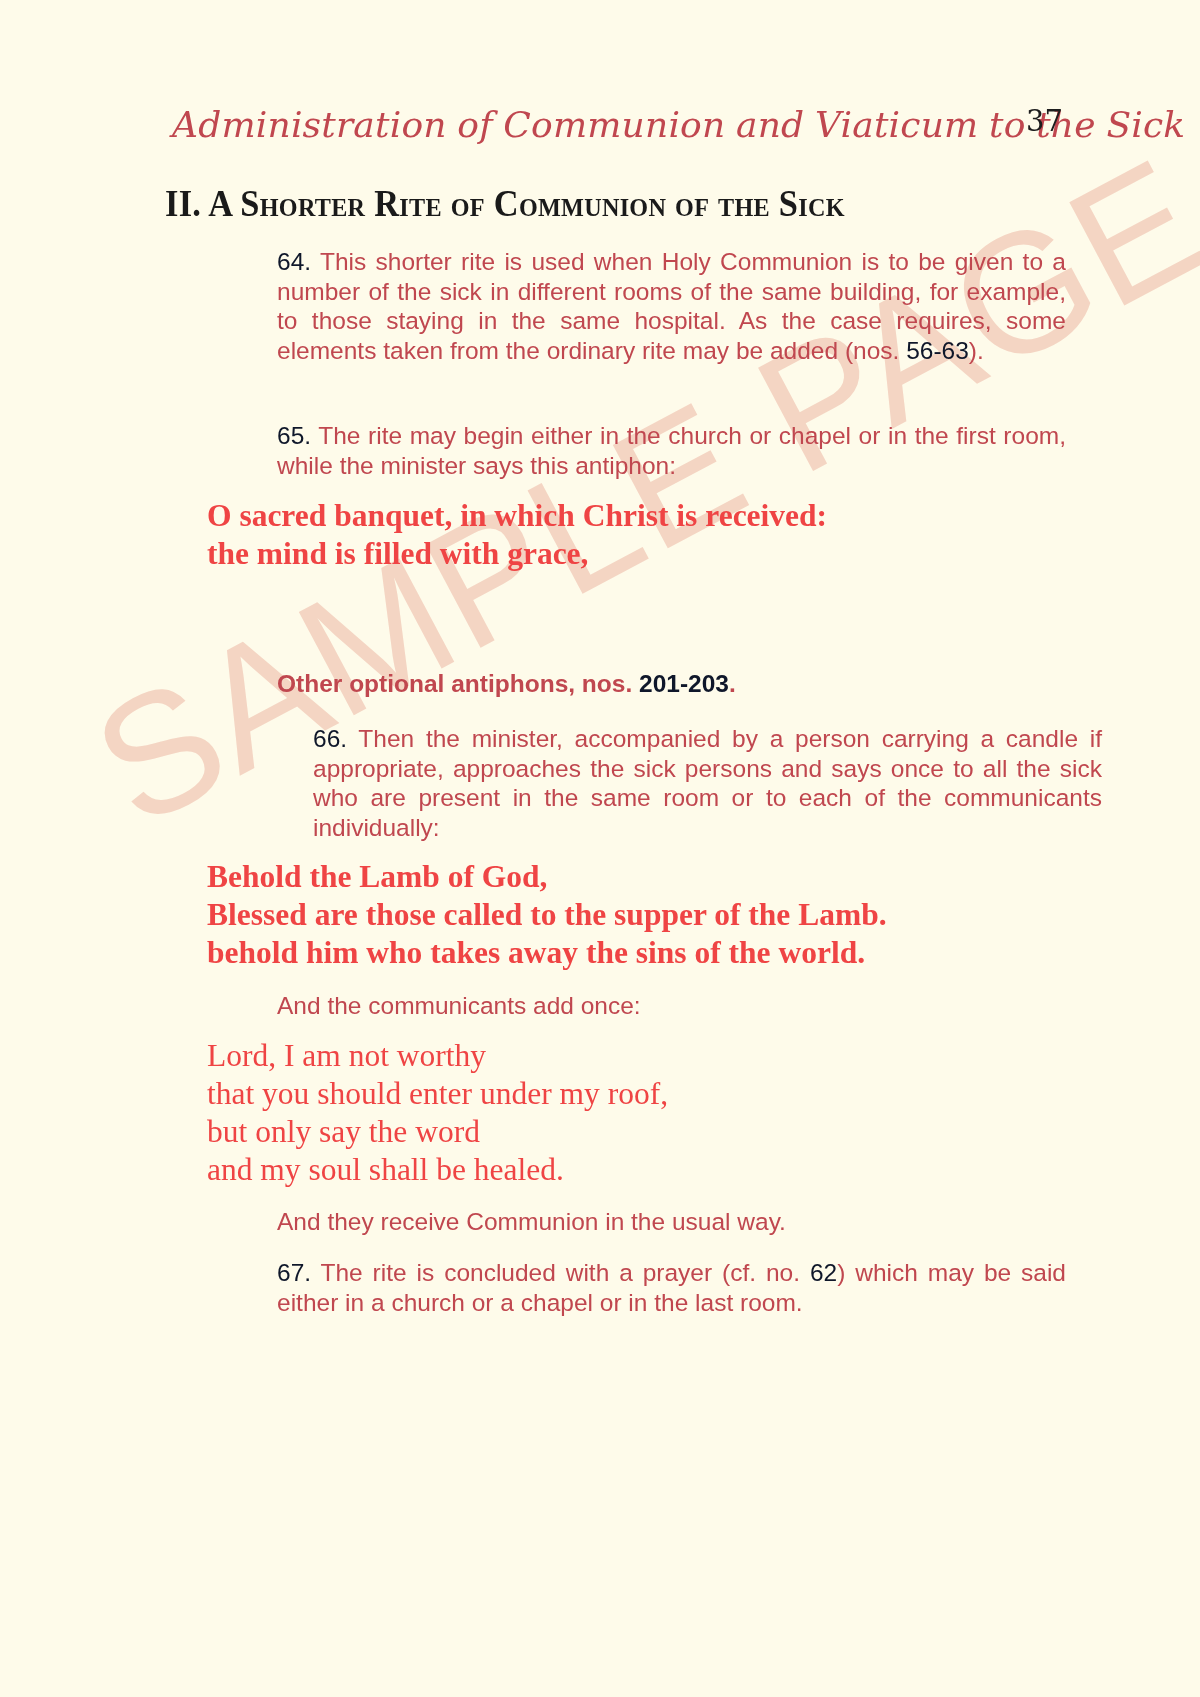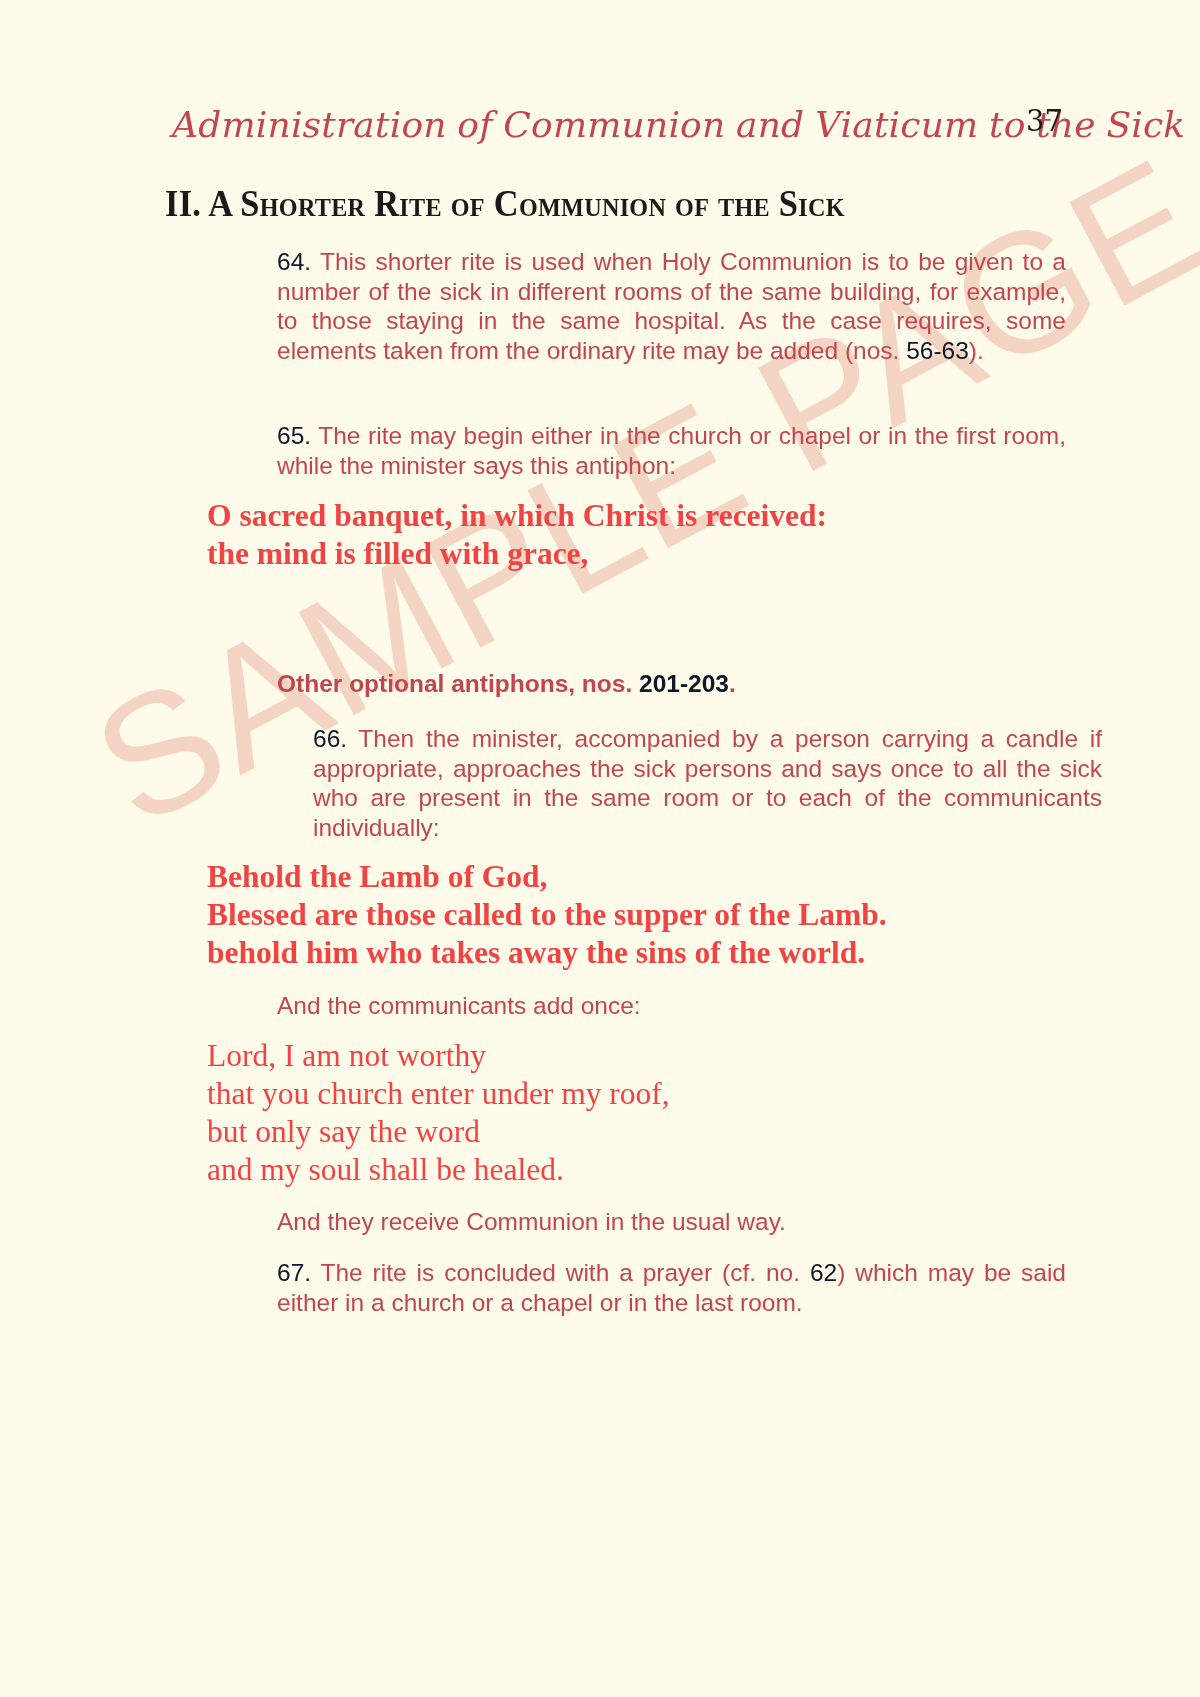--- a/index.html
+++ b/index.html
@@ -91,21 +91,21 @@
   <div class="prayer bold" style="top:858px;">
     <div>Behold the Lamb of God,</div>
     <div>Blessed are those called to the supper of the Lamb.</div>
     <div>behold him who takes away the sins of the world.</div>
   </div>
 
   <div class="rubric" style="top:991px;">And the communicants add once:</div>
 
   <div class="prayer" style="top:1037px;">
     <div>Lord, I am not worthy</div>
-    <div>that you church enter under my roof,</div>
+    <div>that you should enter under my roof,</div>
     <div>but only say the word</div>
     <div>and my soul shall be healed.</div>
   </div>
 
   <div class="rubric" style="top:1207px;">And they receive Communion in the usual way.</div>
 
   <div class="rubric" style="top:1258px;">
     <span class="num">67.</span>
     <span>The rite is concluded with a prayer (cf. no.</span>
     <span class="ref">62</span><span>) which may be said either in a church or a chapel or in the last room.</span>

